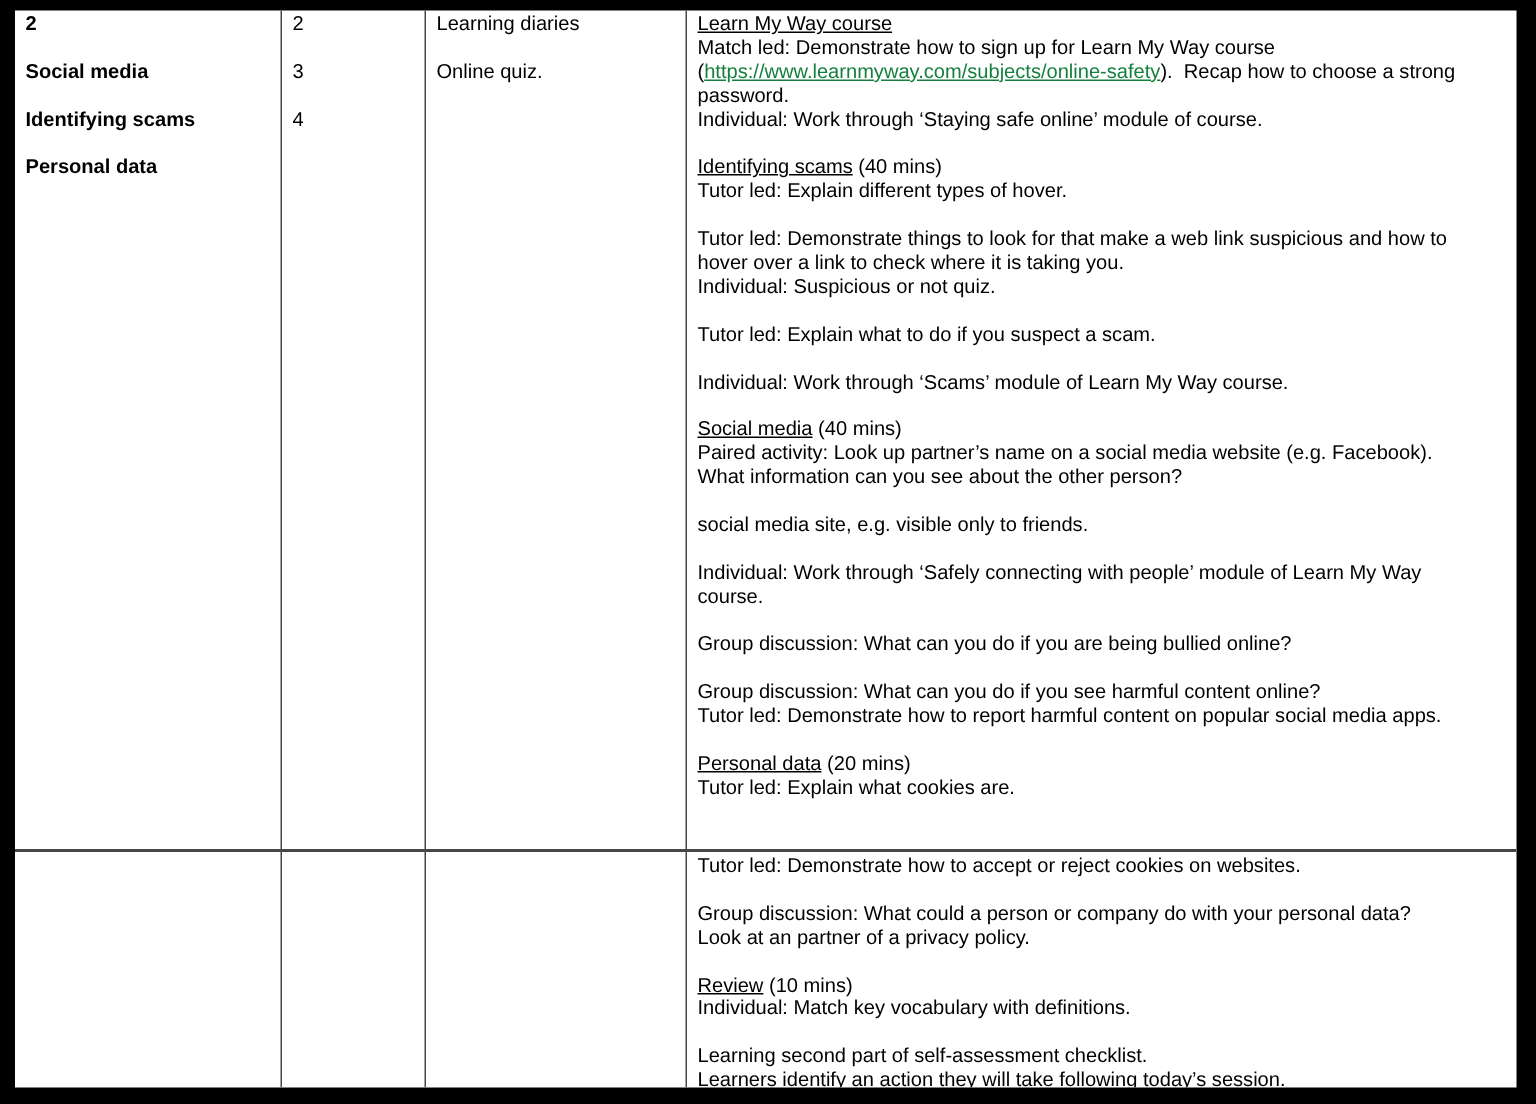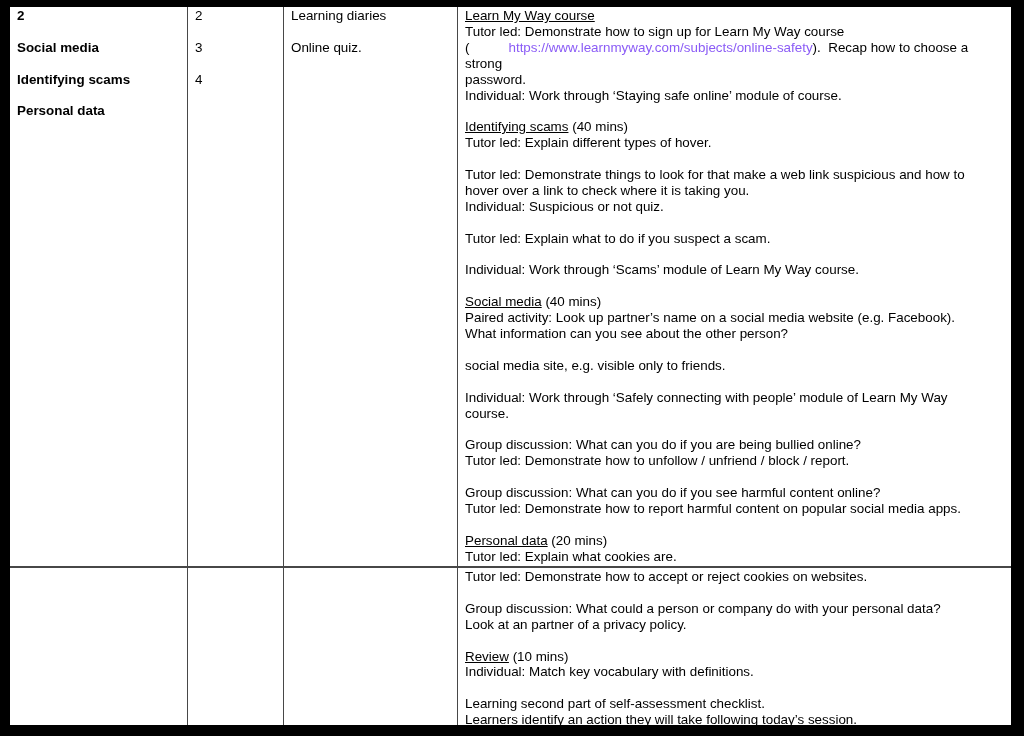--- a/index.html
+++ b/index.html
@@ -30,21 +30,21 @@
   .cell.row1 { border-bottom: 2.2px solid #474747; }
   .tline {
     min-height: 15.9px;
     line-height: 15.9px;
     font-size: 13.4px;
     color: #000;
     white-space: pre-wrap;
   }
   .tline .bold { font-weight: bold; }
   .tline .underline { text-decoration: underline; }
-  .tline .hyperlink { color: #8b5cf6; cursor: pointer; margin-left: 39px; }
+  .tline .hyperlink { color: #15803d; text-decoration: underline; cursor: pointer; }
 </style>
 </head>
 <body>
 
 <div class="stage">
   <div class="paper">
     <div class="cell row1">
         <div class="tline"><span class="bold">2</span></div>
         <div class="tline"></div>
         <div class="tline"><span class="bold">Social media</span></div>
@@ -60,21 +60,21 @@
         <div class="tline"></div>
         <div class="tline"><span>4</span></div>
       </div>
     <div class="cell row1">
         <div class="tline"><span>Learning diaries</span></div>
         <div class="tline"></div>
         <div class="tline"><span>Online quiz.</span></div>
       </div>
     <div class="cell row1 last">
         <div class="tline"><span class="underline">Learn My Way course</span></div>
-        <div class="tline"><span>Tutor led: Demonstrate how to sign up for Learn My Way course</span></div>
+        <div class="tline"><span>Match led: Demonstrate how to sign up for Learn My Way course</span></div>
         <div class="tline"><span>(</span><span class="hyperlink">https://www.learnmyway.com/subjects/online-safety</span><span>).  Recap how to choose a strong</span></div>
         <div class="tline"><span>password.</span></div>
         <div class="tline"><span>Individual: Work through ‘Staying safe online’ module of course.</span></div>
         <div class="tline"></div>
         <div class="tline"><span class="underline">Identifying scams</span><span> (40 mins)</span></div>
         <div class="tline"><span>Tutor led: Explain different types of hover.</span></div>
         <div class="tline"></div>
         <div class="tline"><span>Tutor led: Demonstrate things to look for that make a web link suspicious and how to</span></div>
         <div class="tline"><span>hover over a link to check where it is taking you.</span></div>
         <div class="tline"><span>Individual: Suspicious or not quiz.</span></div>
@@ -86,21 +86,20 @@
         <div class="tline"><span class="underline">Social media</span><span> (40 mins)</span></div>
         <div class="tline"><span>Paired activity: Look up partner’s name on a social media website (e.g. Facebook).</span></div>
         <div class="tline"><span>What information can you see about the other person?</span></div>
         <div class="tline"></div>
         <div class="tline"><span>social media site, e.g. visible only to friends.</span></div>
         <div class="tline"></div>
         <div class="tline"><span>Individual: Work through ‘Safely connecting with people’ module of Learn My Way</span></div>
         <div class="tline"><span>course.</span></div>
         <div class="tline"></div>
         <div class="tline"><span>Group discussion: What can you do if you are being bullied online?</span></div>
-        <div class="tline"><span>Tutor led: Demonstrate how to unfollow / unfriend / block / report.</span></div>
         <div class="tline"></div>
         <div class="tline"><span>Group discussion: What can you do if you see harmful content online?</span></div>
         <div class="tline"><span>Tutor led: Demonstrate how to report harmful content on popular social media apps.</span></div>
         <div class="tline"></div>
         <div class="tline"><span class="underline">Personal data</span><span> (20 mins)</span></div>
         <div class="tline"><span>Tutor led: Explain what cookies are.</span></div>
       </div>
     <div class="cell"></div>
     <div class="cell"></div>
     <div class="cell"></div>

